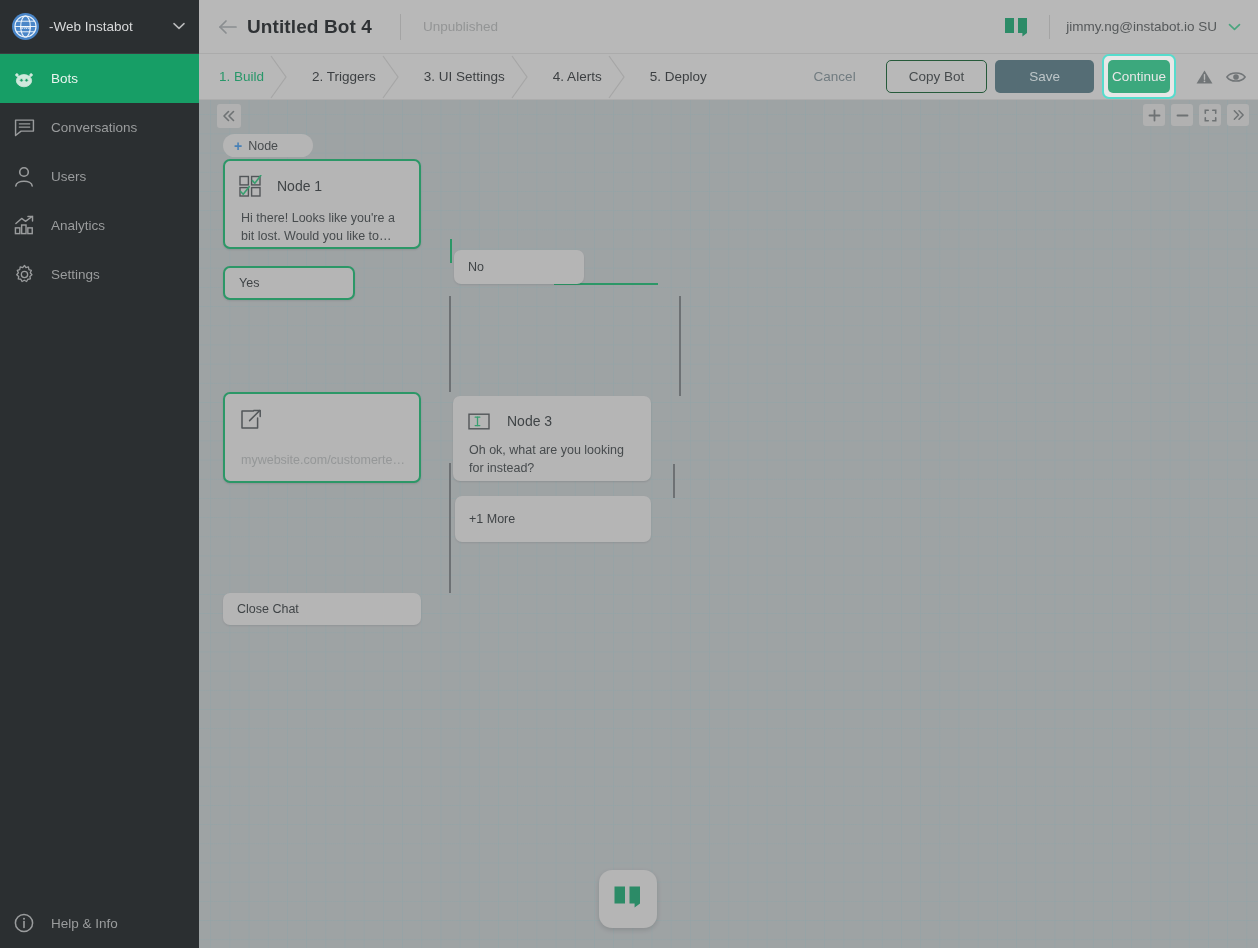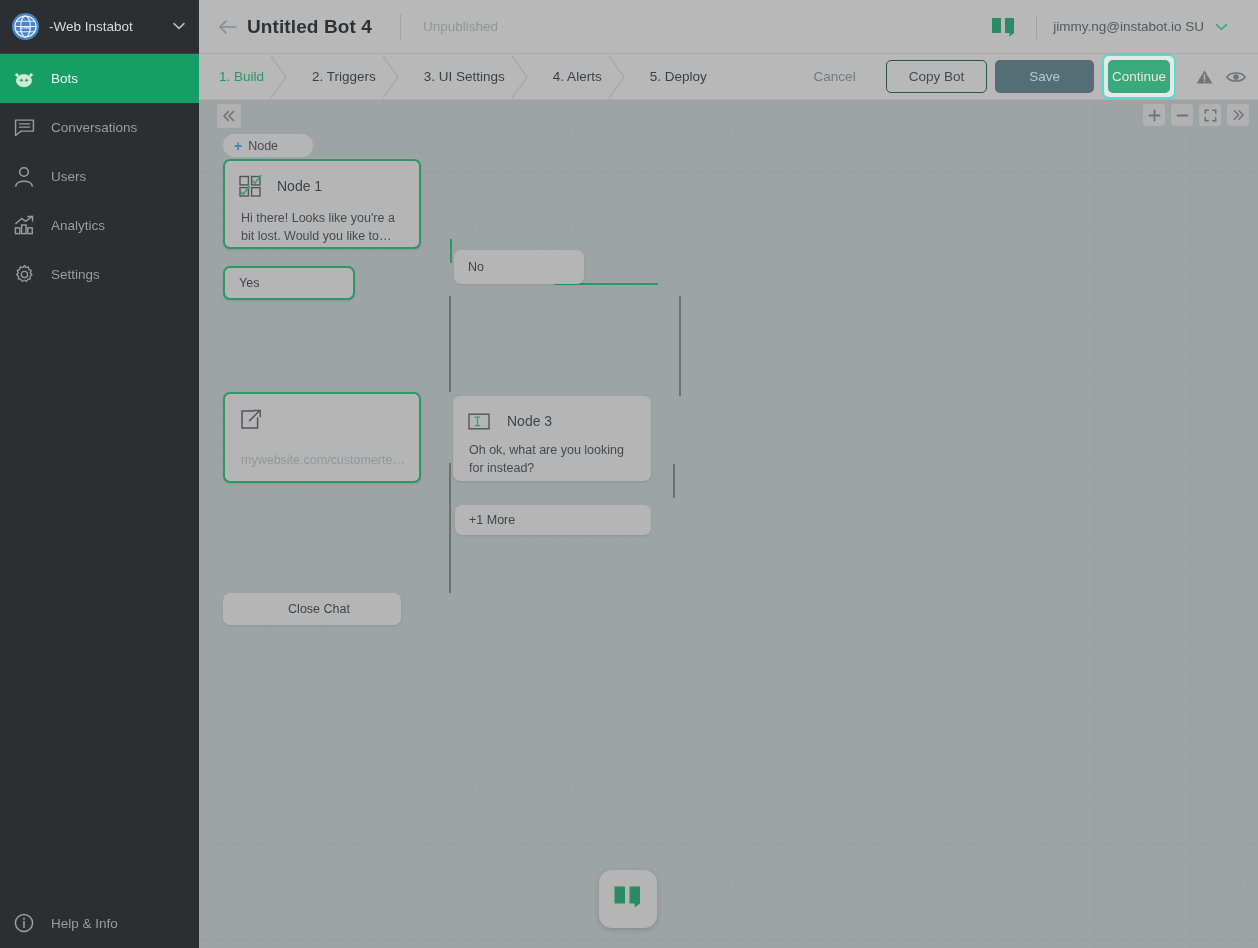--- a/index.html
+++ b/index.html
@@ -62,21 +62,21 @@
     display: flex; flex-direction: column;
     background: #c4c4c4;
     position: relative;
   }
 
   
   .header {
     height: 54px; flex: 0 0 54px;
     background: #c6c6c6;
     display: flex; align-items: center;
-    padding: 0 30px 0 18px;
+    padding: 0 17px 0 18px;
     border-bottom: 1px solid #b6b6b6;
   }
   .back-arrow { width: 22px; height: 22px; cursor: pointer; display:flex; align-items:center; justify-content:center; margin-right: 8px;}
   .bot-title { font-size: 19px; color: #1f2326; font-weight: 600; letter-spacing: .1px; }
   .header-div { width: 1px; height: 26px; background: #aeaeae; margin: 0 22px 0 28px; }
   .unpublished { font-size: 13.5px; color: #999b9c; }
   .header-right { margin-left: auto; display: flex; align-items: center; gap: 2px; }
   .hdr-logo { width: 40px; display: flex; align-items: center; justify-content: center; }
   .hdr-sep { width: 1px; height: 24px; background: #aeaeae; margin: 0 14px 0 10px; }
   .account { font-size: 13.5px; color: #4e5254; }
@@ -478,25 +478,25 @@
               <line x1="7.2" y1="4.2" x2="11.8" y2="4.2" stroke="#2aa86e" stroke-width="1.3" stroke-linecap="round"></line>
               <line x1="9.5" y1="4.2" x2="9.5" y2="12.6" stroke="#2aa86e" stroke-width="1.3" stroke-linecap="round"></line>
               <line x1="7.2" y1="12.6" x2="11.8" y2="12.6" stroke="#2aa86e" stroke-width="1.3" stroke-linecap="round"></line>
             </svg>
           </span>
           <span class="node-title">Node 3</span>
         </div>
         <div class="node-body" style="padding-top:8px;">Oh ok, what are you looking for instead?</div>
       </div>
 
-      <div class="chip stacked" style="left:256px; top:405px; width:196px; height:30px;">
+      <div class="chip stacked" style="left:256px; top:396px; width:196px; height:46px;">
         <span>+1 More</span>
       </div>
 
-      <div class="chip" style="left:24px; top:493px; width:178px; height:32px;justify-content:center;">
+      <div class="chip" style="left:24px; top:493px; width:198px; height:32px;">
         <span>Close Chat</span>
       </div>
 
       <div class="fab" style="left:400px; top:770px;">
         <span>
           <svg width="30" height="24" viewBox="0 0 30 24">
             <rect x="1.5" y="1.5" width="10.5" height="17" fill="#1b8f63"></rect>
             <path d="M16.5 1.5 h10.5 v17 l-5.4 4 v-4 h-5.1 z" fill="#1b8f63"></path>
           </svg>
         </span>

